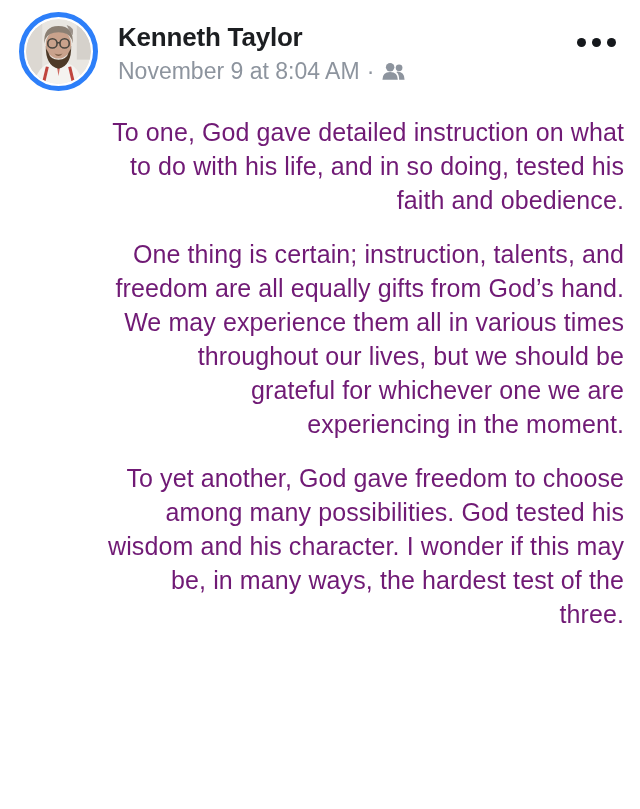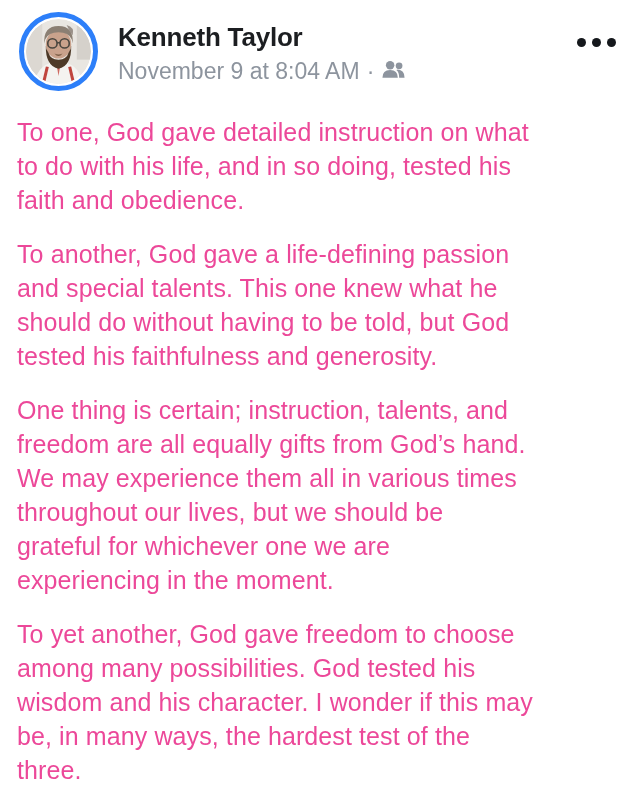--- a/index.html
+++ b/index.html
@@ -52,20 +52,21 @@
   .author-name {
     font-size: 26px;
     line-height: 32px;
     font-weight: bold;
     color: #1c1e21;
     letter-spacing: -0.2px;
     cursor: pointer;
   }
   .post-meta {
     display: flex;
+    align-items: center;
     margin-top: 4px;
     font-size: 23px;
     line-height: 28px;
     color: #8d949e;
   }
   .post-meta .timestamp { cursor: pointer; }
   .post-meta .separator {
     margin: 0 7px;
   }
   .friends-icon svg {
@@ -91,23 +92,24 @@
   }
   
   .post-body {
     margin-top: 24px;
     padding: 0 16px 0 17px;
   }
   .post-paragraph {
     margin: 0 0 20px 0;
     font-size: 25px;
     line-height: 34px;
-    color: #ec4899;
+    color: #701a75;
     white-space: pre-line;
     letter-spacing: 0.1px;
+    text-align: right;
   }
 </style>
 </head>
 <body>
 
 <div class="post">
 
   <div class="post-header">
 
     <div class="avatar-ring">
@@ -158,24 +160,20 @@
       <span class="dot"></span>
       <span class="dot"></span>
     </div>
 
   </div>
 
   <div class="post-body">
     <p class="post-paragraph">To one, God gave detailed instruction on what
 to do with his life, and in so doing, tested his
 faith and obedience.</p>
-    <p class="post-paragraph">To another, God gave a life-defining passion
-and special talents. This one knew what he
-should do without having to be told, but God
-tested his faithfulness and generosity.</p>
     <p class="post-paragraph">One thing is certain; instruction, talents, and
 freedom are all equally gifts from God’s hand.
 We may experience them all in various times
 throughout our lives, but we should be
 grateful for whichever one we are
 experiencing in the moment.</p>
     <p class="post-paragraph">To yet another, God gave freedom to choose
 among many possibilities. God tested his
 wisdom and his character. I wonder if this may
 be, in many ways, the hardest test of the

